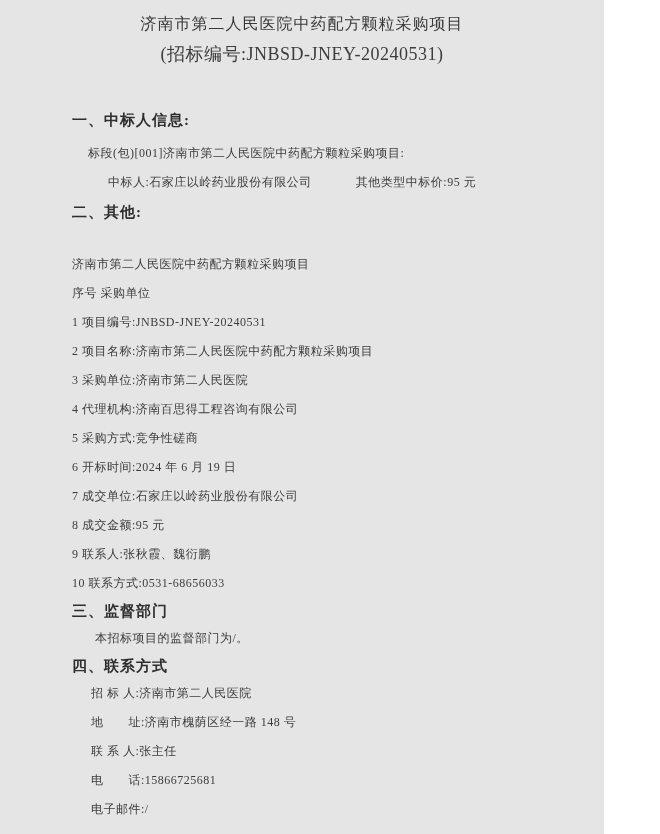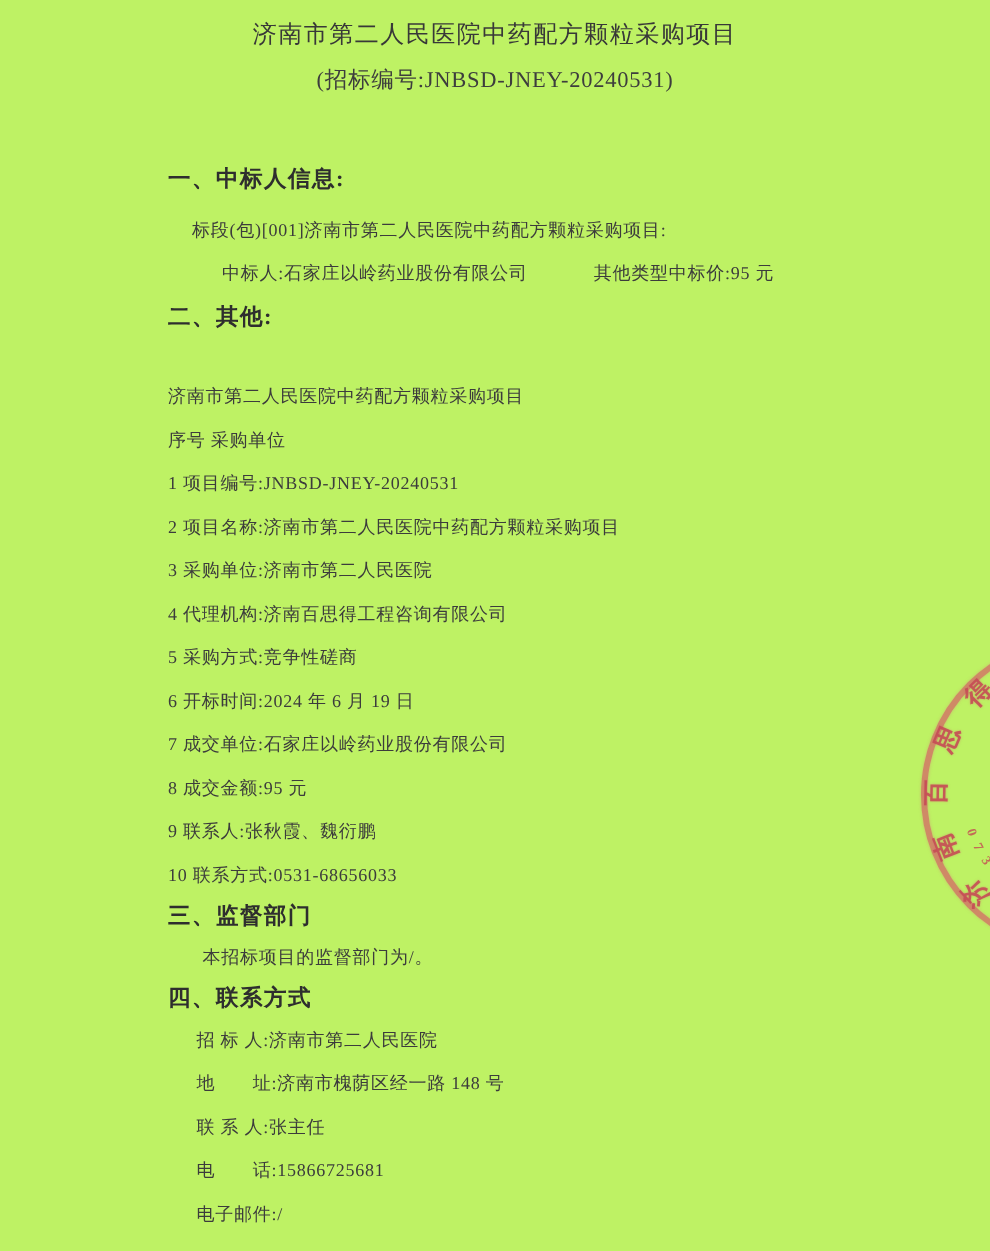--- a/index.html
+++ b/index.html
@@ -1,42 +1,42 @@
 <!DOCTYPE html>
 <html><head>
 <meta charset="utf-8">
 <style>
   * { margin: 0; padding: 0; box-sizing: border-box; }
   html, body { background: #ffffff; }
   .page {
     position: relative;
-    width: 660px;
+    width: 604px;
     height: 834px;
-    background: #bef264;
+    background: #e5e5e5;
     overflow: hidden;
     font-family: "Liberation Serif", "DejaVu Serif", serif;
     color: #3a3a3a;
   }
   .doc-title {
     padding-top: 13px;
     text-align: center;
     font-size: 16px;
     line-height: 22px;
     letter-spacing: 1px;
     color: #383838;
   }
   .doc-subtitle {
     margin-top: 8px;
     text-align: center;
-    font-size: 15px;
+    font-size: 18px;
     line-height: 22px;
     letter-spacing: 0.5px;
     color: #3d3d3d;
   }
-  .content { margin-left: 112px; margin-right: 40px; }
+  .content { margin-left: 72px; margin-right: 40px; }
   .h-sec {
     font-size: 15px;
     font-weight: bold;
     color: #2e2e2e;
     line-height: 26px;
     letter-spacing: 1px;
   }
   .h-first { margin-top: 42px; }
   .line {
     font-size: 12px;

